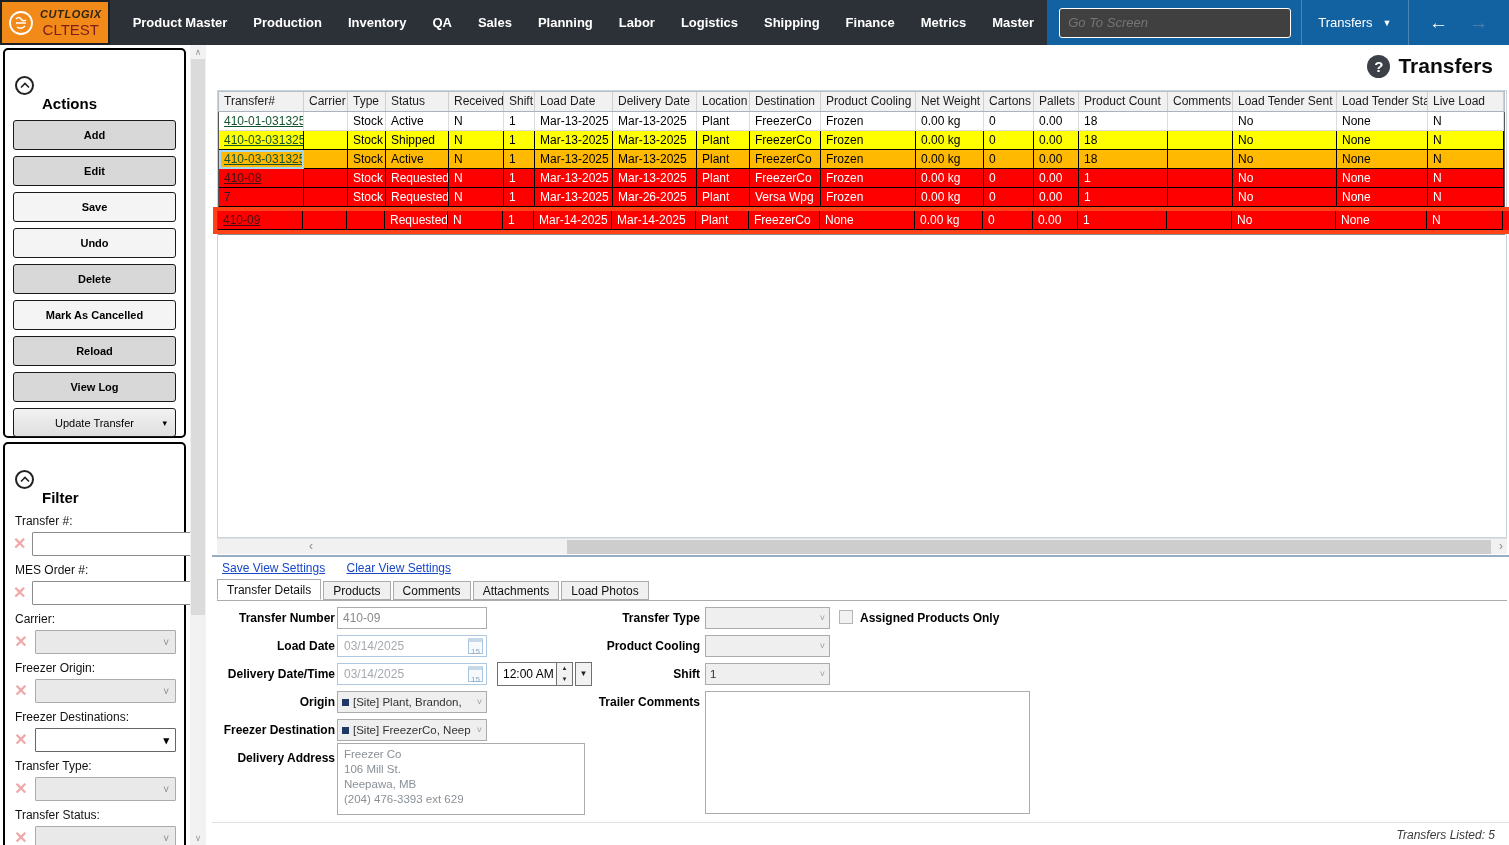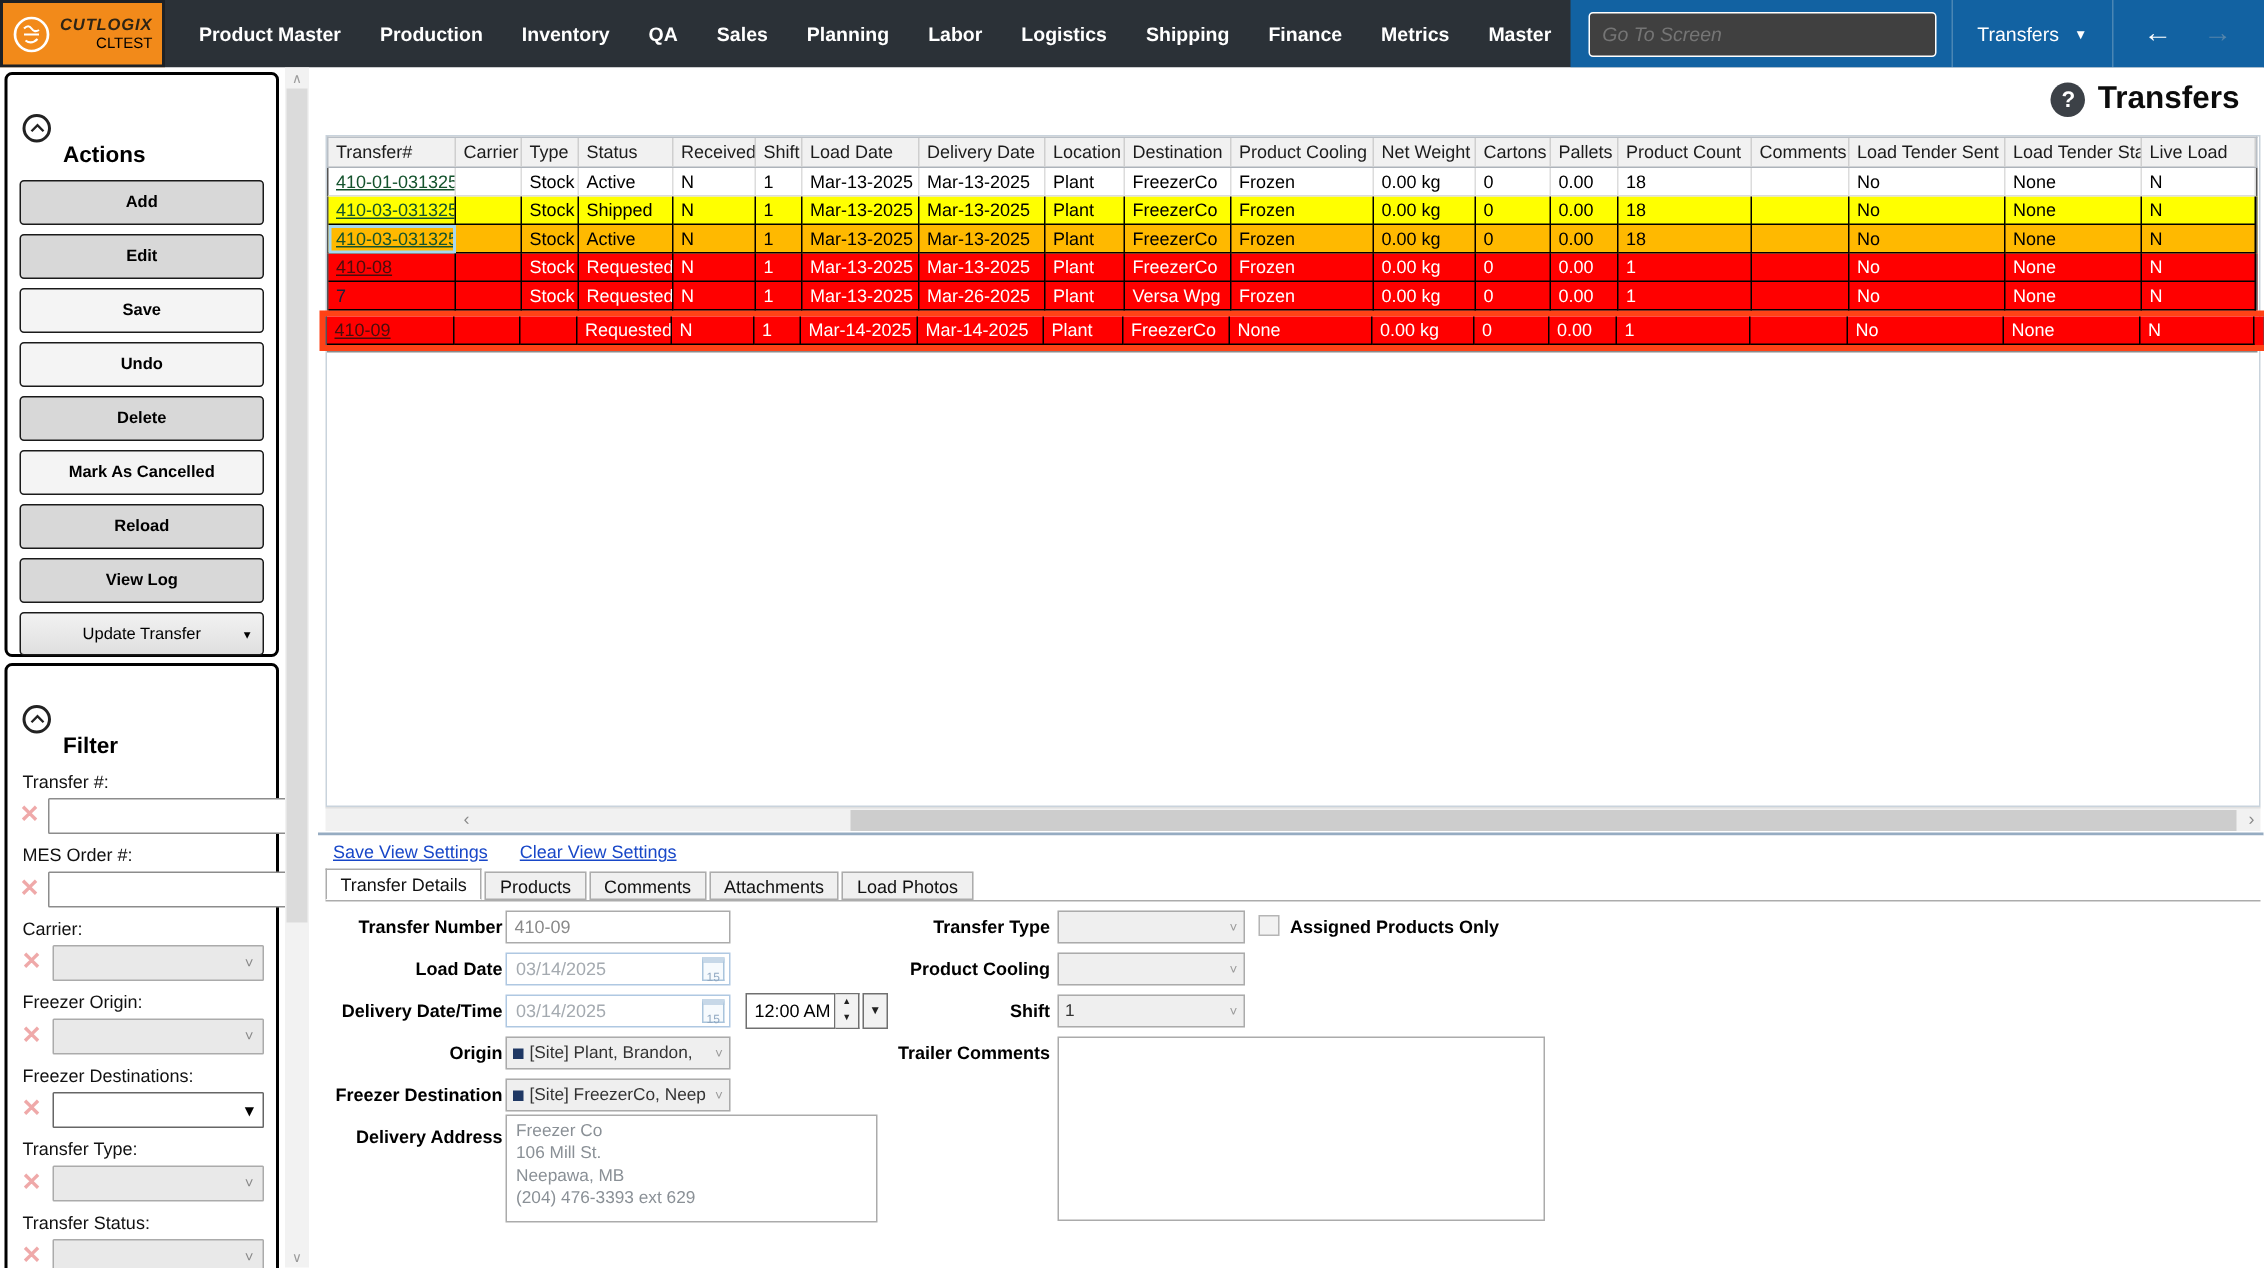--- a/index.html
+++ b/index.html
@@ -1,23 +1,23 @@
 <!DOCTYPE html>
 <html><head>
 <meta charset="utf-8">
 <style>
   * { margin:0; padding:0; box-sizing:border-box; }
   html,body { width:1509px; height:845px; font-family:"Liberation Sans", sans-serif; background:#fff; overflow:hidden; }
 
   
   #topbar { position:absolute; left:0; top:0; width:1509px; height:45px; background:#2B3137; display:flex; align-items:stretch; }
   #logo { width:118px; background:#F28A1A; display:flex; align-items:center; padding:0 6px; gap:6px; border:2px solid #1d2126; }
-  #logo-text { display:flex; flex-direction:column; align-items:flex-end; flex:1; }
+  #logo-text { display:flex; flex-direction:column; align-items:center; flex:1; }
   #brand { font-size:11px; font-weight:800; font-style:italic; color:#2E2415; letter-spacing:.6px; }
-  #env { font-size:10px; color:#000000; margin-top:1px; }
+  #env { font-size:15px; color:#7f1d1d; margin-top:1px; }
   #nav-menu { display:flex; align-items:center; padding-left:10px; }
   .nav-item { color:#fff; font-size:13px; font-weight:700; padding:0 13px; line-height:45px; cursor:default; white-space:nowrap; }
   #topbar-right { margin-left:auto; background:#1262A2; display:flex; align-items:center; height:45px; padding:0 8px 0 12px; }
   #goto-input { width:232px; height:30px; border:1px solid #fff; border-radius:3px; background:#404040; font-size:13px; font-style:italic; color:#999; padding:0 8px; outline:none; font-family:"Liberation Sans", sans-serif; }
   .tb-divider { width:1px; height:45px; background:#4A86B4; margin:0 10px; }
   #screen-dd { color:#fff; font-size:13px; display:flex; align-items:center; gap:10px; padding:0 6px; }
   #screen-dd .dd-caret { font-size:9px; }
   .tb-icon { color:#fff; font-size:19px; width:40px; text-align:center; cursor:default; }
   .tb-icon.dim { color:#5585AB; }
   .tb-icon.close { font-size:16px; }
@@ -487,13 +487,16 @@
     <div class="fld-label" style="left:378px; top:110px; width:110px;">Shift</div>
     <div class="sel-box" style="left:493px; top:106px; width:125px;">
       <span class="sval">1</span>
       <span class="dd-caret">˅</span>
     </div>
 
     <div class="fld-label" style="left:378px; top:138px; width:110px;">Trailer Comments</div>
     <textarea class="txtarea" style="left: 493px; top: 134px; width: 325px; height: 123px; color: rgb(0, 0, 0);"></textarea>
   </div>
 
+  <div id="statusbar">
+    <span id="status-text">Transfers Listed: 5</span>
+  </div>
 </div>
 
 </body></html>

